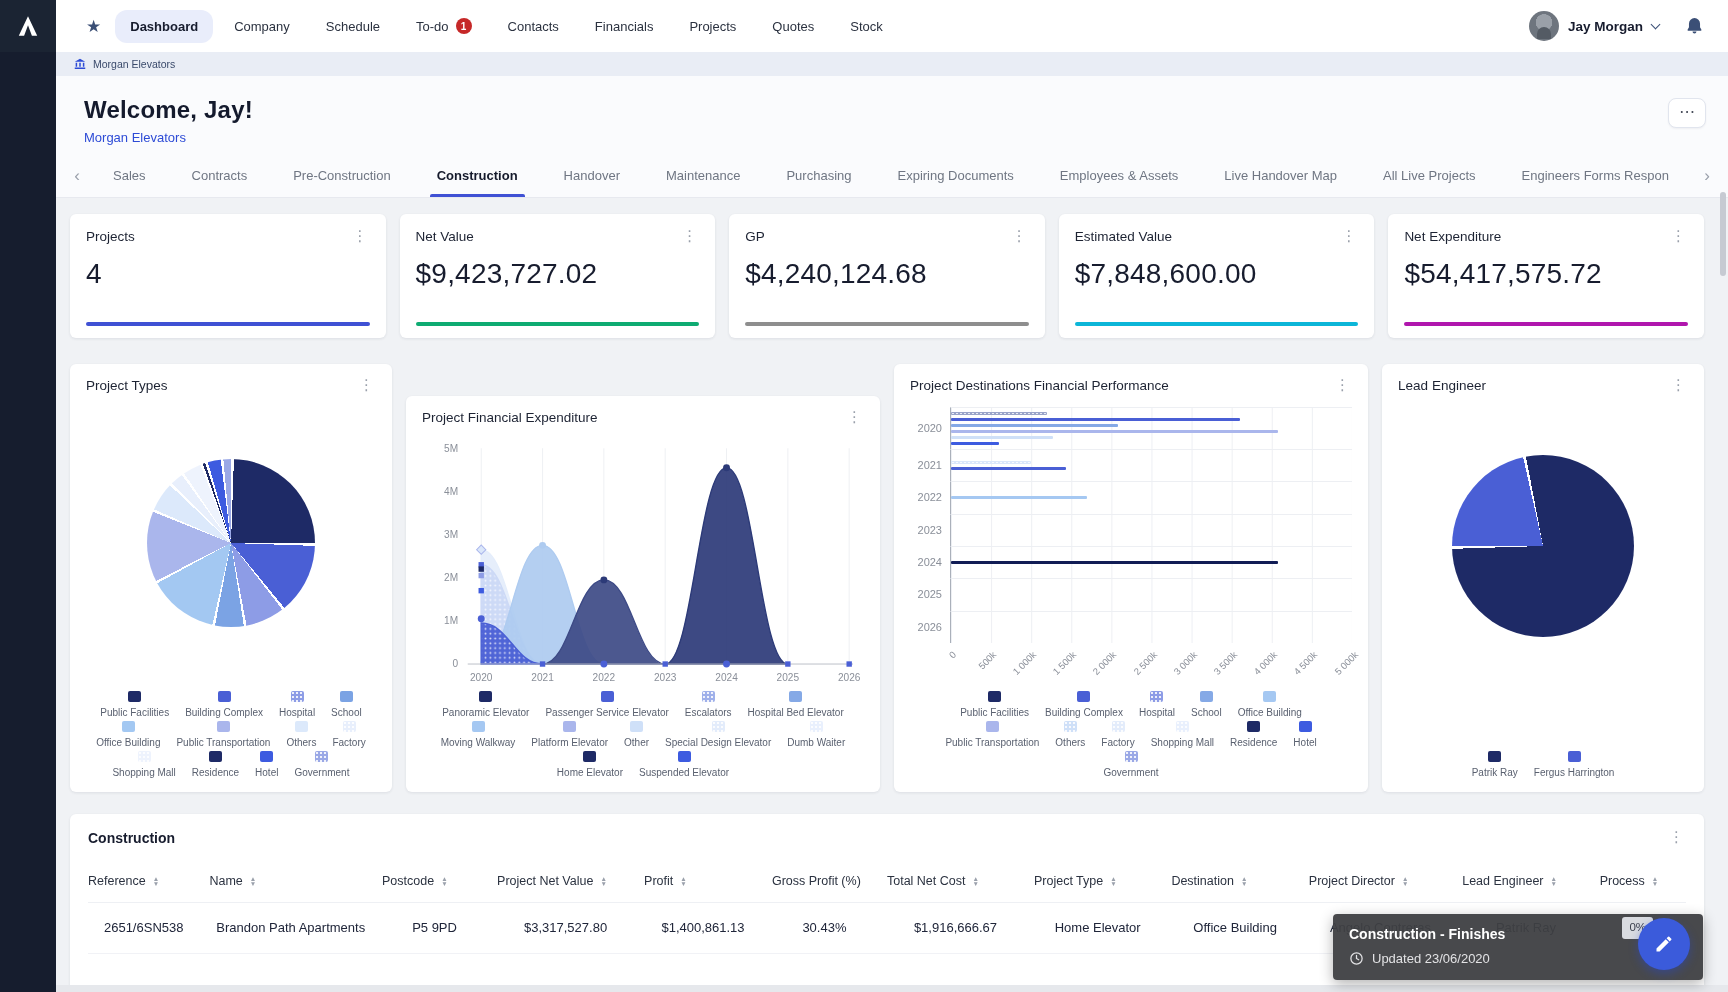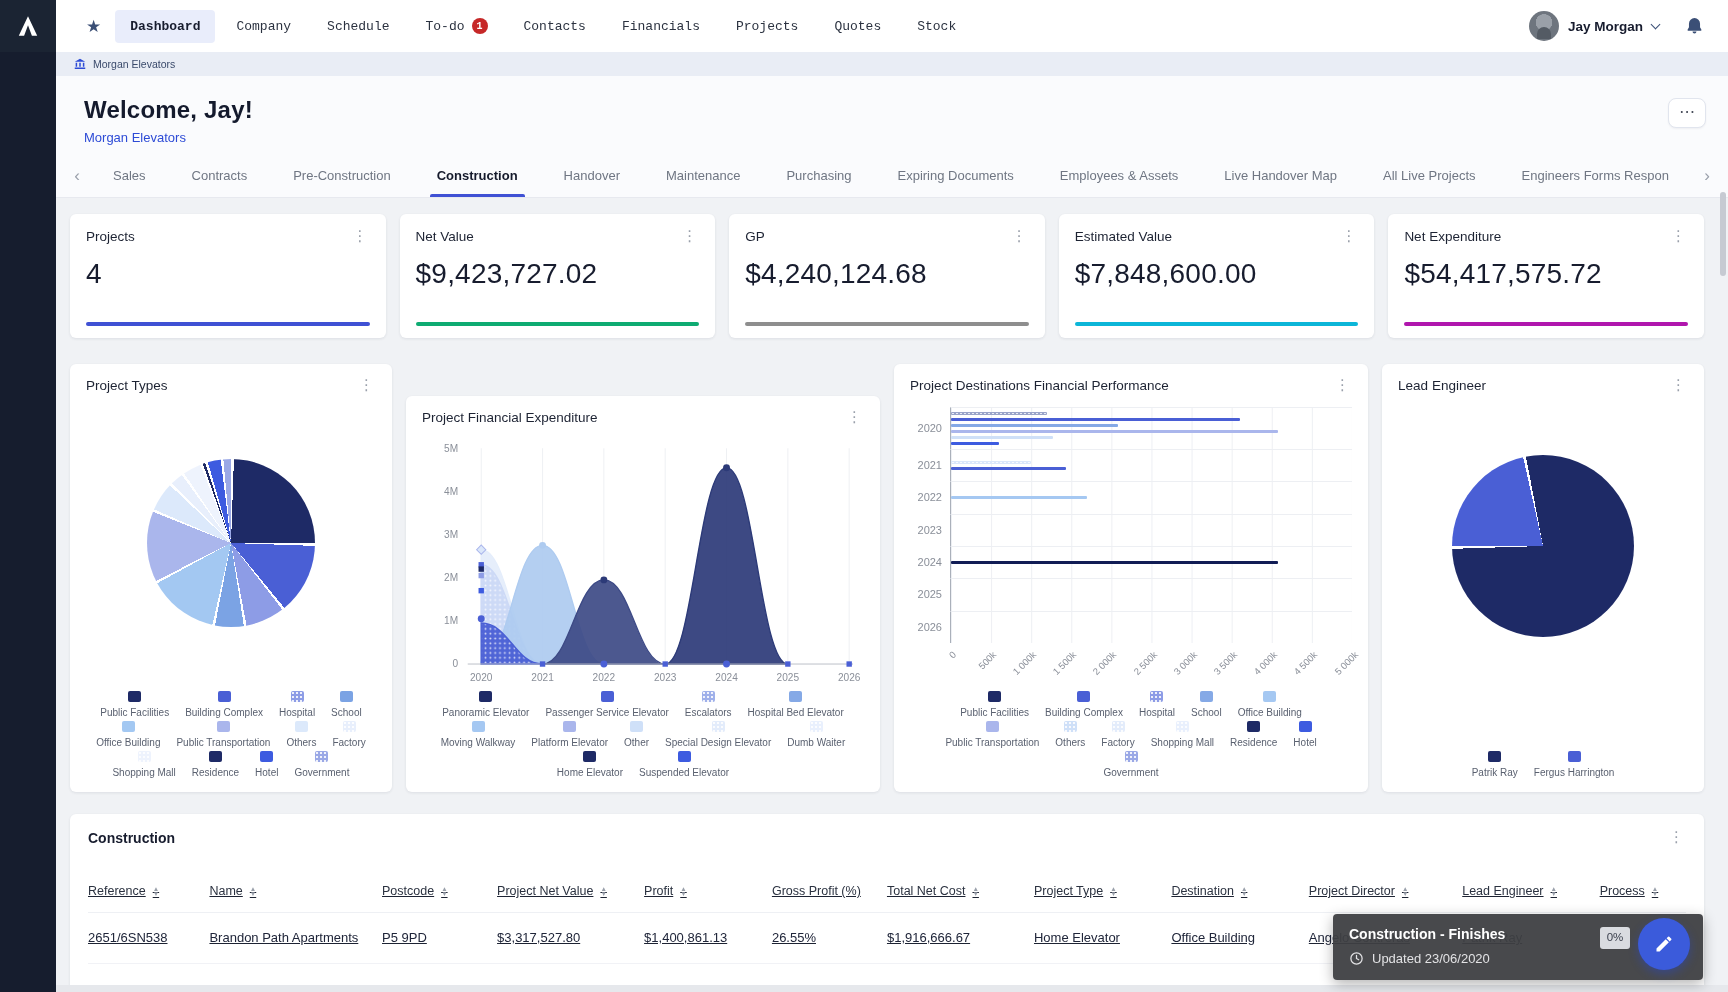--- a/index.html
+++ b/index.html
@@ -8,22 +8,22 @@
 
   
   .rail { position:fixed; left:0; top:0; bottom:0; width:56px; background:#161d2e; z-index:40; }
   .logo { width:56px; height:52px; background:#1b2433; display:flex; align-items:center; justify-content:center; }
 
   
   .topbar { position:fixed; left:56px; right:0; top:0; height:52px; background:#fff; z-index:30;
     display:flex; align-items:center; padding:0 24px 0 18px; }
   .star-btn { font-size:17px; color:#3b4f76; margin:0 14px 0 12px; cursor:pointer; }
   .nav { display:flex; align-items:center; gap:6px; }
-  .nav-item { font-size:13px; color:#2b3240; padding:9px 15px; border-radius:4px; cursor:pointer;
-    display:flex; align-items:center; gap:7px; white-space:nowrap;font-family:Liberation Mono, monospace; }
+  .nav-item { font-size:13px; color:#2b3240; padding:9px 15px; border-radius:12px; cursor:pointer;
+    display:flex; align-items:center; gap:7px; white-space:nowrap; }
   .nav-item.active { background:#e9edfb; font-weight:700; color:#171c2e; }
   .nav-badge { background:#c62828; color:#fff; font-size:10px; font-weight:700; width:16px; height:16px;
     border-radius:50%; display:flex; align-items:center; justify-content:center; }
   .top-right { margin-left:auto; display:flex; align-items:center; gap:26px; }
   .user { display:flex; align-items:center; gap:9px; cursor:pointer; }
   .avatar { width:30px; height:30px; border-radius:50%; background:radial-gradient(circle at 50% 38%,#9aa0a8 0 34%,#6e757e 35% 100%); overflow:hidden; position:relative; }
   .avatar::after { content:""; position:absolute; left:8px; top:16px; width:14px; height:12px; border-radius:7px 7px 0 0; background:#545b64; }
   .user-name { font-size:13.5px; font-weight:700; color:#171c2e; }
   .chev { width:7px; height:7px; border-right:1.6px solid #3b4f76; border-bottom:1.6px solid #3b4f76;
     transform:rotate(45deg); display:inline-block; margin-top:-3px; }
@@ -97,28 +97,28 @@
   .hbar-axis { display:flex; height:48px; }
   .hbar-axis-pad { width:40px; }
   .hbar-axis-area { flex:1; position:relative; }
   .hbar-tick { position:absolute; top:6px; width:0; }
   .hbar-tick span { position:absolute; right:0; top:0; font-size:9.5px; color:#8a8f99; white-space:nowrap;
     transform:rotate(-45deg); transform-origin:top right; }
 
   
   .table-card { padding:16px 18px 0; min-height:200px; }
   .tbl-title { font-size:14px; font-weight:700; color:#171c2e; }
-  .tbl { margin-top:32px;text-decoration:underline; }
+  .tbl { margin-top:22px; }
   .tbl-head, .tbl-row { display:grid;
     grid-template-columns:7.6% 10.8% 7.2% 9.2% 8% 7.2% 9.2% 8.6% 8.6% 9.6% 8.6% 5.4%;
     align-items:center; }
   .tbl-head { border-bottom:1px solid #eef0f4; padding:6px 0 14px; }
   .th { font-size:12.5px; color:#2b3240; display:flex; align-items:center; gap:7px; padding-right:6px; }
   .sorter { display:flex; flex-direction:column; line-height:5px; font-size:6.5px; color:#9aa0ab; cursor:pointer; }
-  .tbl-row { padding:14px 0; border-bottom:1px solid #f1f2f6; cursor:pointer; }
+  .tbl-row { padding:14px 0; border-bottom:1px solid #f1f2f6; cursor:pointer;text-align:center; }
   .td { font-size:13px; color:#20263a; padding-right:10px; line-height:1.35; }
   .process-badge { position:relative; z-index:60; display:inline-block; background:#d9dbe0; color:#3a3f4c;
     font-size:11.5px; padding:3px 7px; border-radius:3px; }
 
   
   .toast { position:fixed; right:25px; bottom:12px; width:370px; z-index:50; background:rgba(62,63,66,.95);
     border-radius:4px; padding:12px 16px 14px; box-shadow:0 4px 14px rgba(0,0,0,.3); }
   .toast-title { color:#fff; font-size:14px; font-weight:700; }
   .toast-sub { display:flex; align-items:center; gap:8px; margin-top:9px; color:#e3e3e5; font-size:13px; }
   .fab { position:fixed; right:38px; bottom:22px; width:52px; height:52px; border-radius:50%; background:#3b5bdb;
@@ -618,21 +618,21 @@
                 <span>▼</span>
               </span></div>
           </div>
         <div id="tbl-body">
             <div class="tbl-row">
               <div class="td">2651/6SN538</div>
               <div class="td">Brandon Path Apartments</div>
               <div class="td">P5 9PD</div>
               <div class="td">$3,317,527.80</div>
               <div class="td">$1,400,861.13</div>
-              <div class="td">26.55%</div>
+              <div class="td">30.43%</div>
               <div class="td">$1,916,666.67</div>
               <div class="td">Home Elevator</div>
               <div class="td">Office Building</div>
               <div class="td">Angelo Contreras</div>
               <div class="td">Patrik Ray</div>
               <div class="td"><span class="process-badge">0%</span></div>
             </div>
           </div>
       </div>
     </div>

